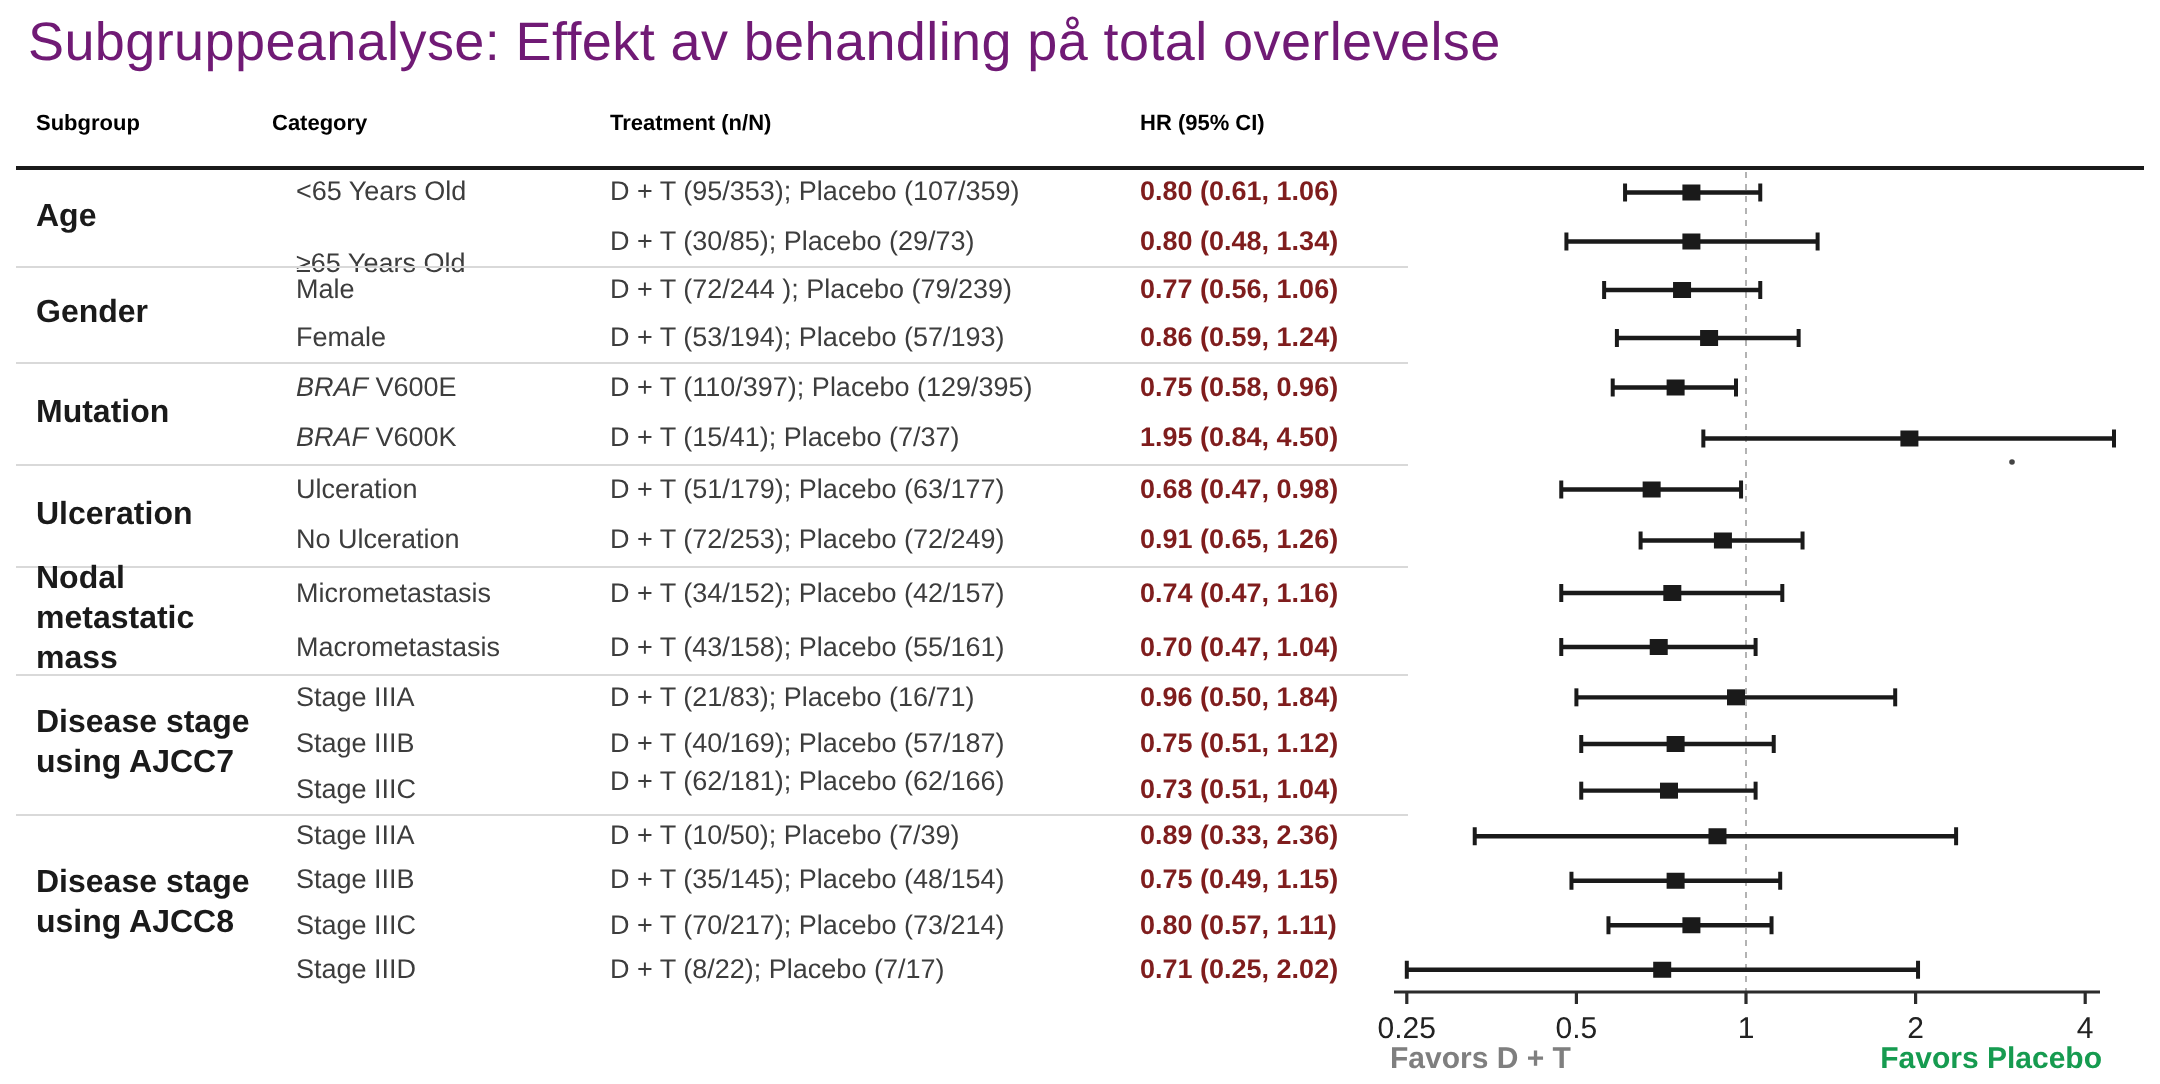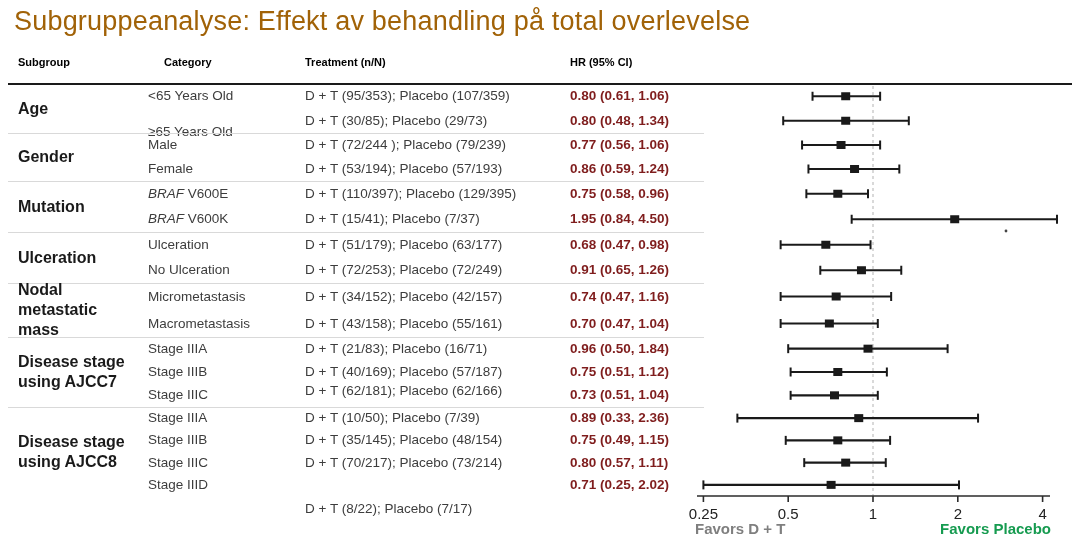--- a/index.html
+++ b/index.html
@@ -1,22 +1,22 @@
 <!DOCTYPE html>
 <html><head>
 <meta charset="utf-8">
 <style>
   html,body{margin:0;padding:0;background:#fff;}
   .slide{position:relative;width:1080px;height:542px;background:#ffffff;
          font-family:"Liberation Sans",sans-serif;overflow:hidden;}
   .title{position:absolute;left:14px;top:6px;font-size:27px;font-weight:400;
-         color:#a16207;letter-spacing:.2px;white-space:nowrap;}
+         color:#701a75;letter-spacing:.2px;white-space:nowrap;}
   .hdr{position:absolute;top:56px;height:22px;font-size:11px;font-weight:bold;
        color:#000;white-space:nowrap;}
-  .hdr-sub{left:18px;} .hdr-cat{left:164px;} .hdr-trt{left:305px;} .hdr-hr{left:570px;}
+  .hdr-sub{left:18px;} .hdr-cat{left:136px;} .hdr-trt{left:305px;} .hdr-hr{left:570px;}
   .hdr-rule{position:absolute;left:8px;top:83px;width:1064px;height:2px;background:#1a1a1a;}
   .group-sep{position:absolute;left:8px;width:696px;height:1px;background:#d9d9d9;}
   .subgroup-label{position:absolute;left:18px;width:120px;display:flex;align-items:center;
        font-size:16px;font-weight:bold;color:#1a1a1a;line-height:20px;}
   .cell{position:absolute;height:18px;line-height:18px;font-size:13.5px;color:#3d3d3d;
         white-space:nowrap;}
   .cell-cat{left:148px;width:150px;}
   .cell-trt{left:305px;width:262px;}
   .cell-hr{left:570px;width:135px;font-weight:bold;color:#7f1d1d;}
   svg{position:absolute;left:0;top:0;pointer-events:none;}
@@ -95,21 +95,21 @@
       <div class="cell cell-cat" style="top: 409.125px;">Stage IIIA</div>
       <div class="cell cell-trt" style="top: 409.125px;">D + T (10/50); Placebo (7/39)</div>
       <div class="cell cell-hr" style="top: 409.125px;">0.89 (0.33, 2.36)</div>
       <div class="cell cell-cat" style="top: 431.375px;">Stage IIIB</div>
       <div class="cell cell-trt" style="top: 431.375px;">D + T (35/145); Placebo (48/154)</div>
       <div class="cell cell-hr" style="top: 431.375px;">0.75 (0.49, 1.15)</div>
       <div class="cell cell-cat" style="top: 453.625px;">Stage IIIC</div>
       <div class="cell cell-trt" style="top: 453.625px;">D + T (70/217); Placebo (73/214)</div>
       <div class="cell cell-hr" style="top: 453.625px;">0.80 (0.57, 1.11)</div>
       <div class="cell cell-cat" style="top: 475.875px;">Stage IIID</div>
-      <div class="cell cell-trt" style="top: 475.875px; margin-top: 24px;">D + T (8/22); Placebo (7/17)</div>
+      <div class="cell cell-trt" style="top: 475.875px;">D + T (8/22); Placebo (7/17)</div>
       <div class="cell cell-hr" style="top: 475.875px;">0.71 (0.25, 2.02)</div>
     </div>
 
   <svg id="plot" width="1080" height="542" viewBox="0 0 1080 542">
     <line id="refline" x1="873" y1="86" x2="873" y2="496" stroke="#b3b3b3" stroke-width="1" stroke-dasharray="3,3"></line>
     <g id="bars">
         <g>
           <line x1="812.5275213324361" y1="96.25" x2="880.1286496540627" y2="96.25" stroke="#1a1a1a" stroke-width="2.2"></line>
           <line x1="812.5275213324361" y1="91.75" x2="812.5275213324361" y2="100.75" stroke="#1a1a1a" stroke-width="2"></line>
           <line x1="880.1286496540627" y1="91.75" x2="880.1286496540627" y2="100.75" stroke="#1a1a1a" stroke-width="2"></line>

